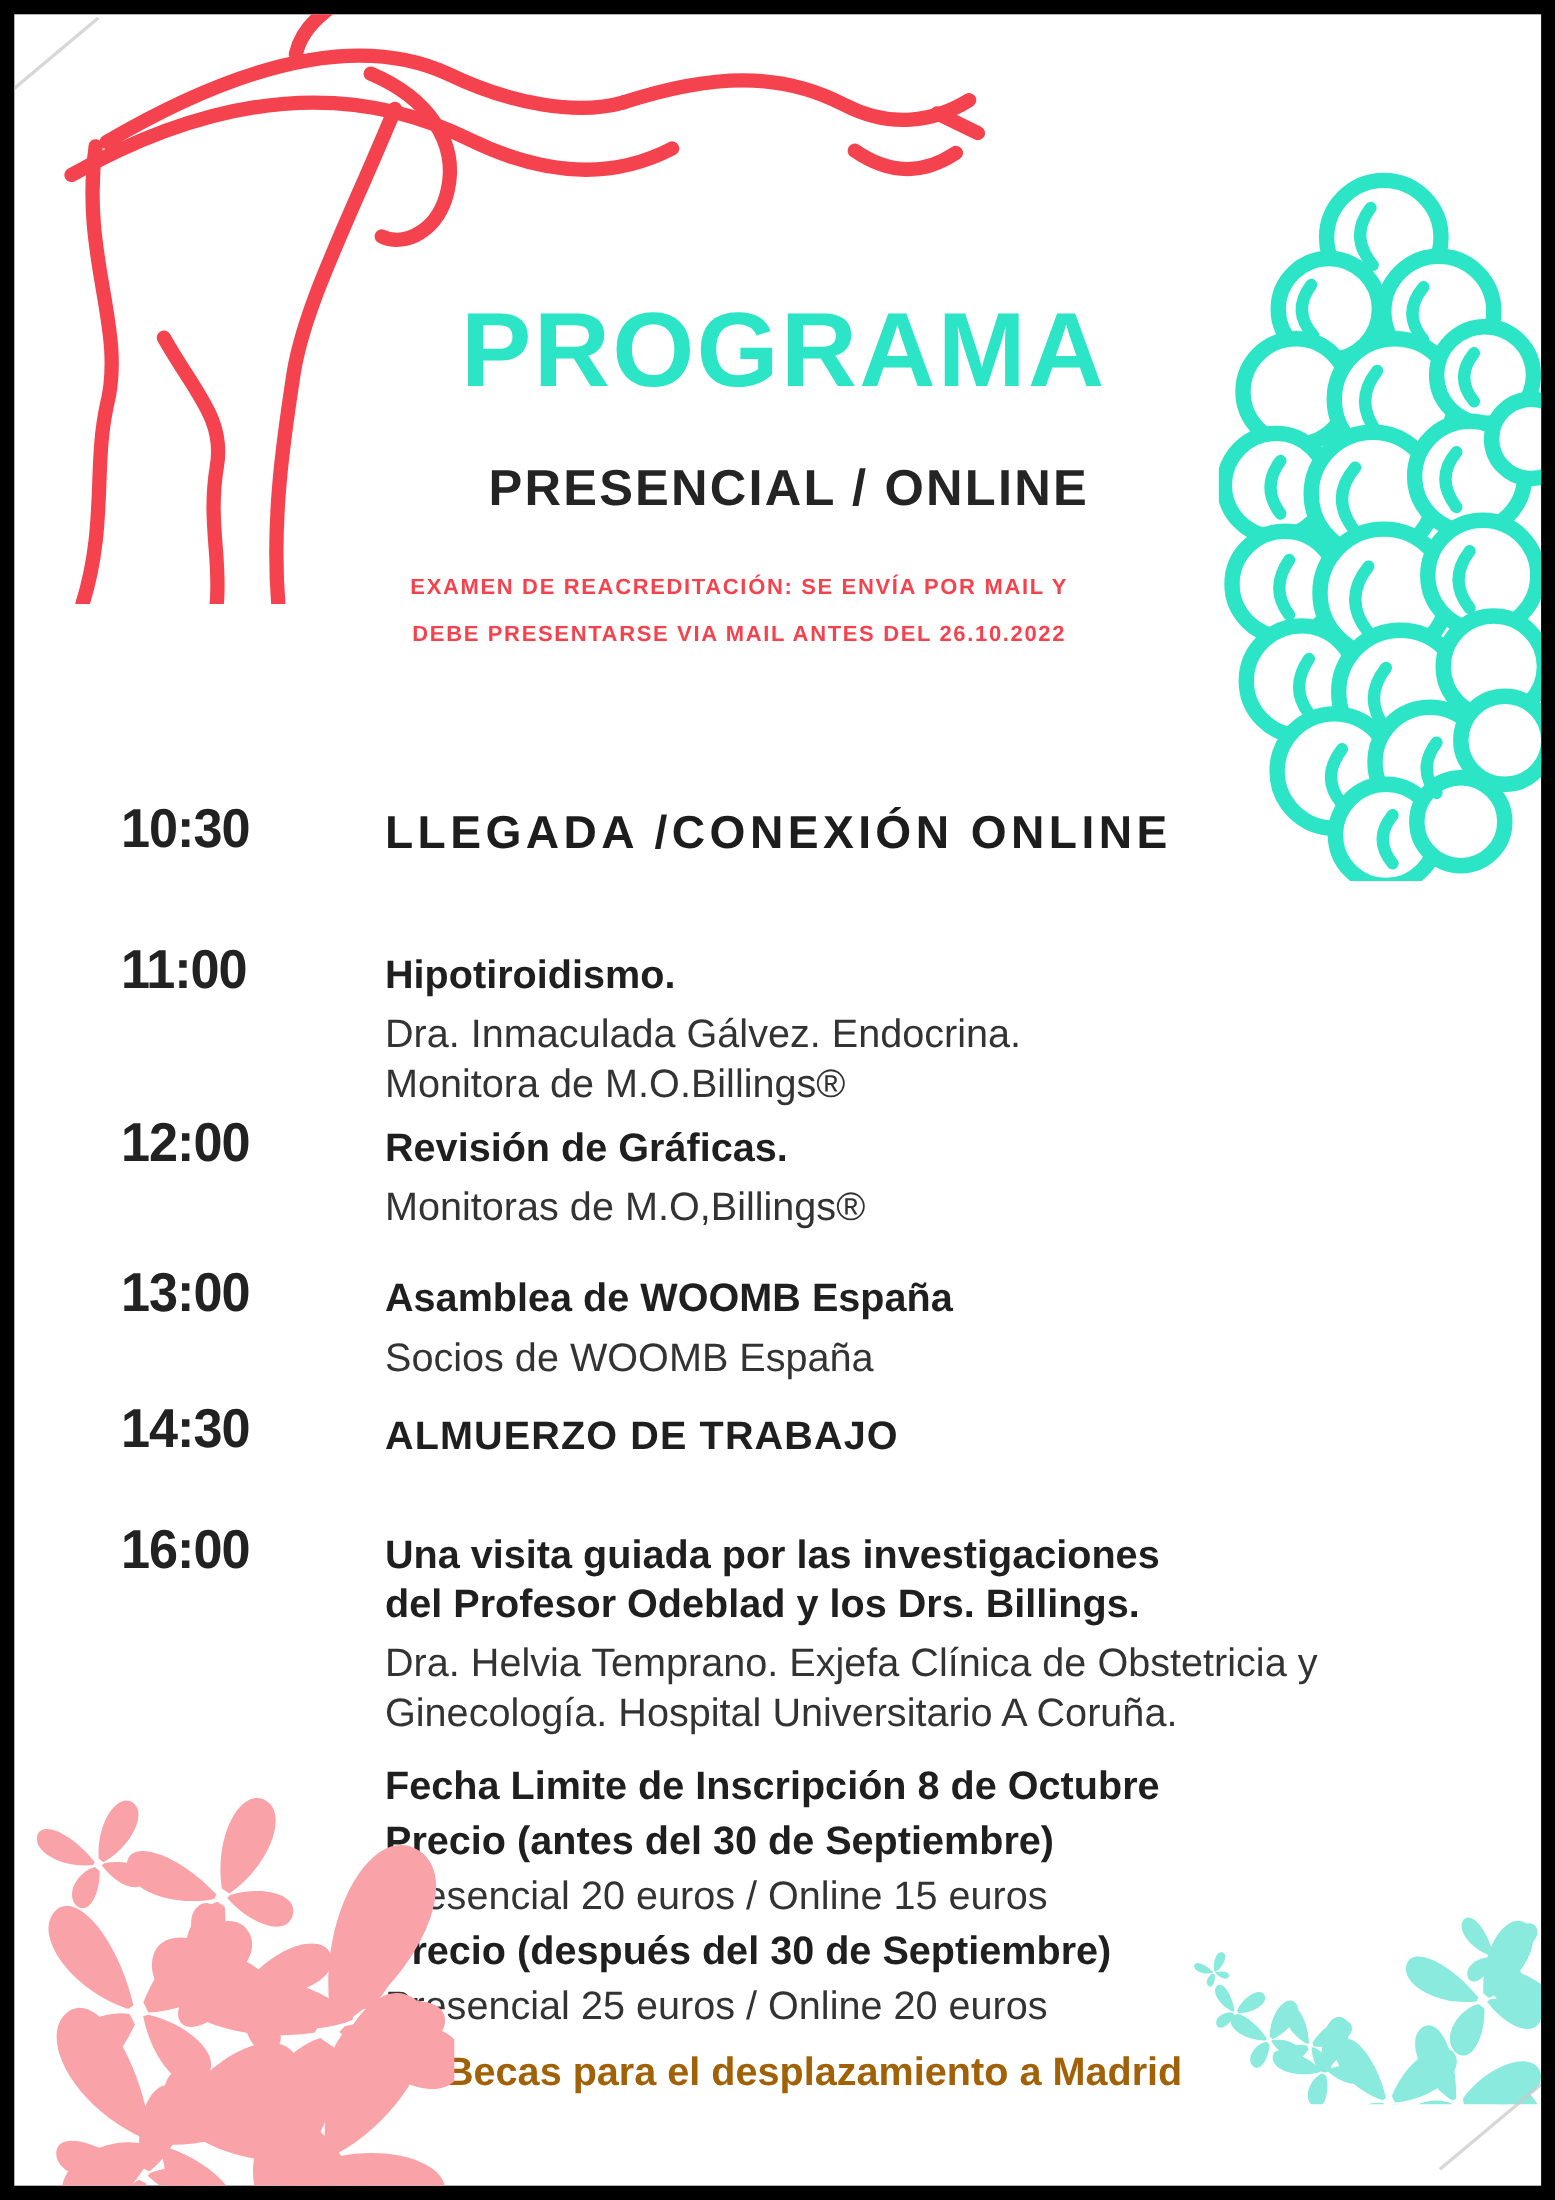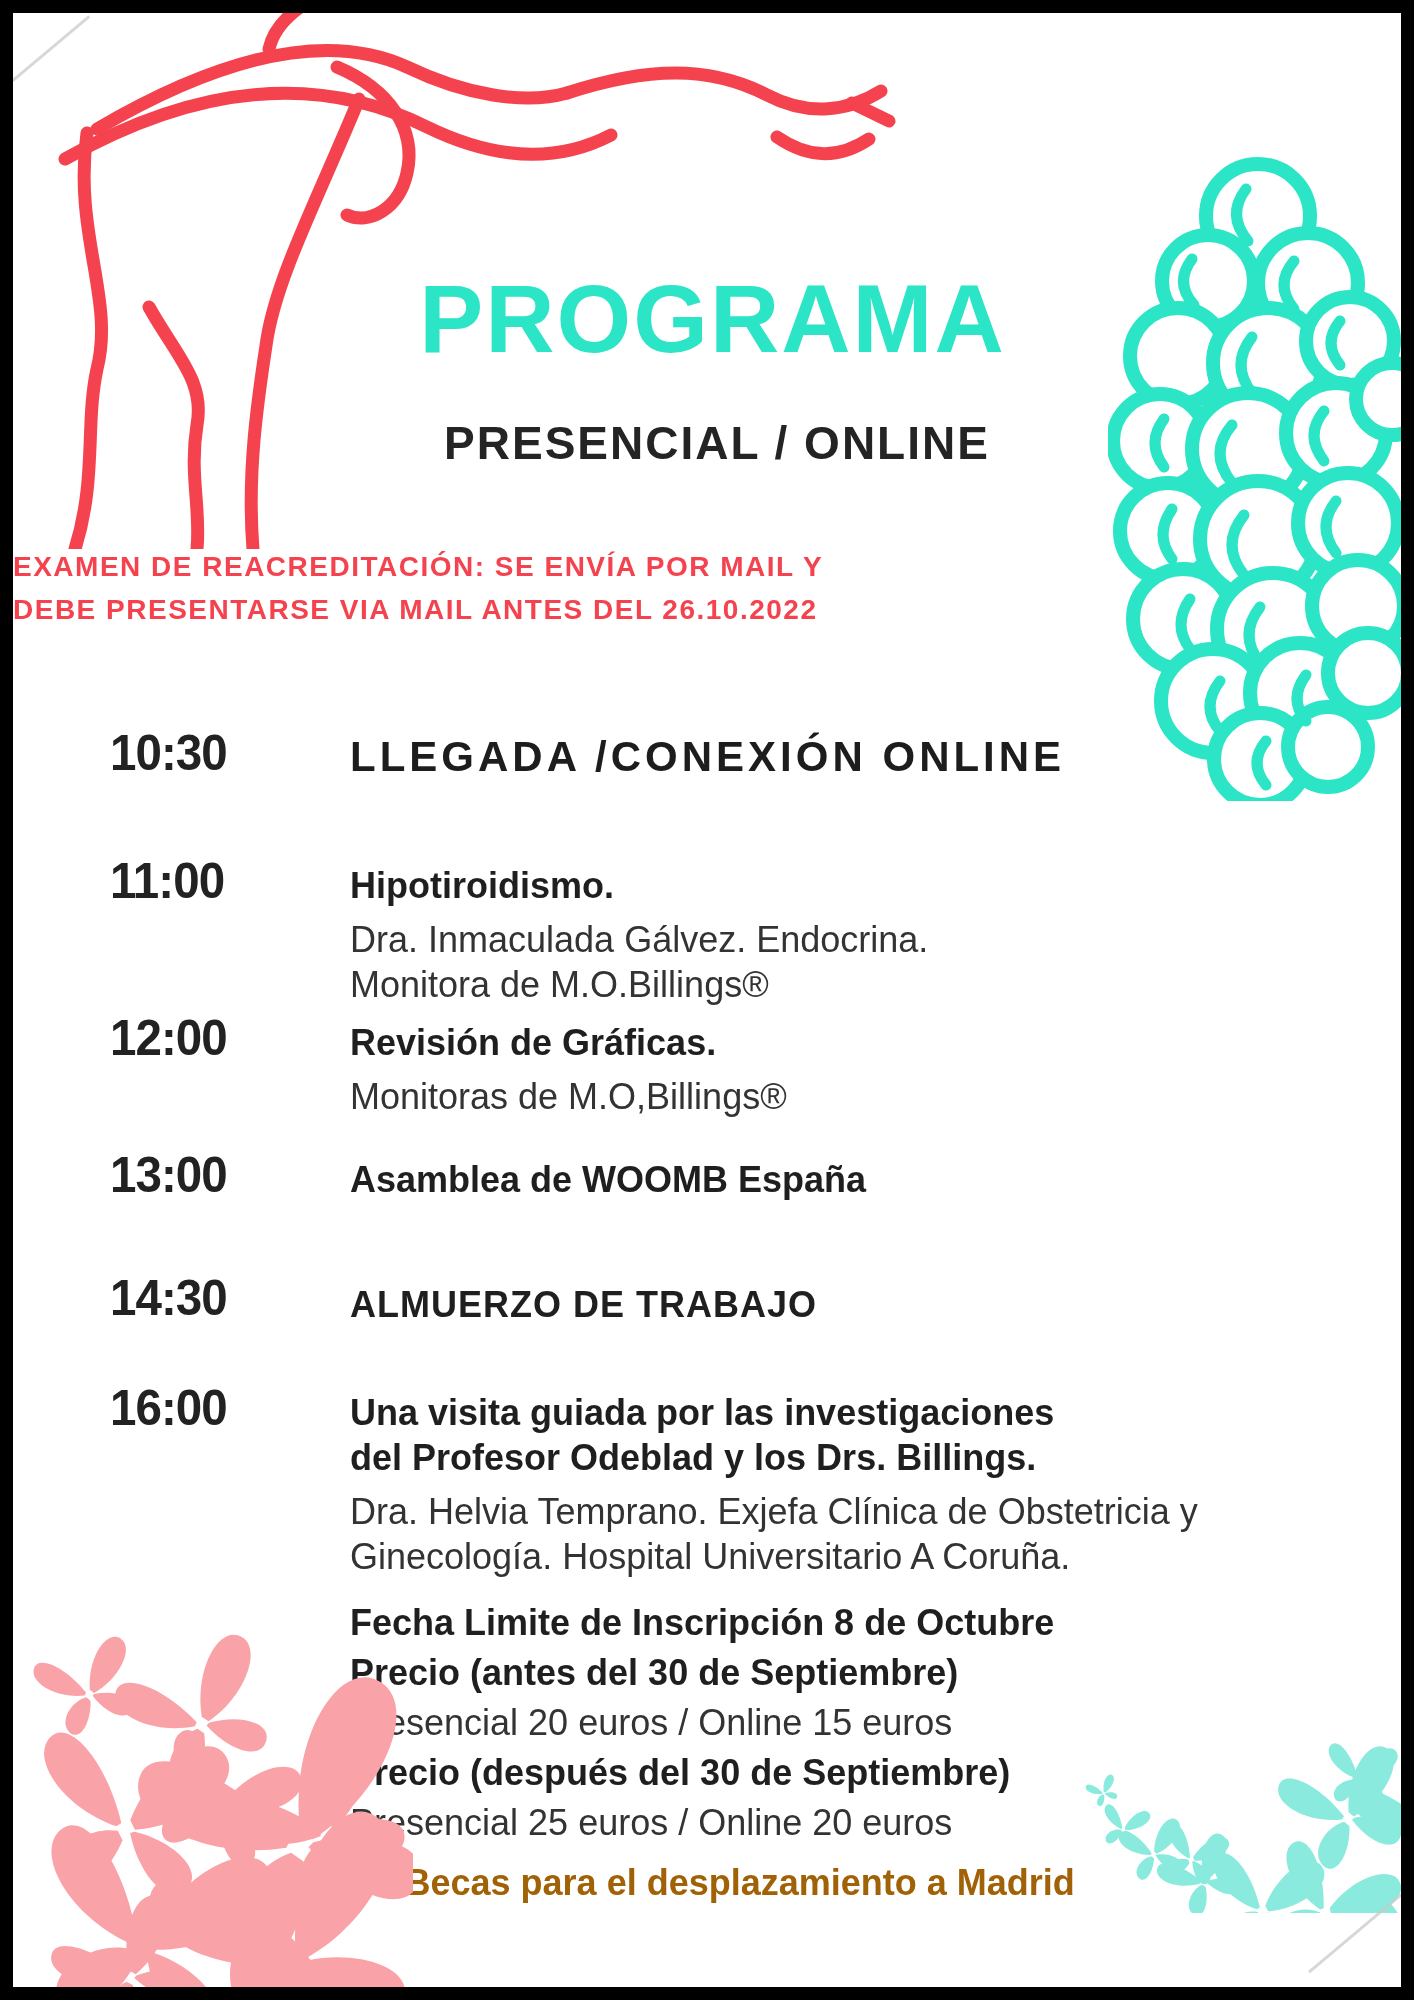--- a/index.html
+++ b/index.html
@@ -18,22 +18,22 @@
     color:var(--c-teal);
     padding-left:31px;
   }
   .subtitle{
     position:absolute; left:0; right:20px; top:405px; text-align:center;
     font-size:46px; line-height:50px; font-weight:bold; letter-spacing:2px;
     color:#242424;
     padding-left:40px;
   }
   .notice{
-    position:absolute; left:0; right:70px; top:532px; 
-    font-size:28px; line-height:43px; font-weight:bold; letter-spacing:1.5px;
+    position:absolute; left:0; right:70px; top:500px; text-align:center;
+    font-size:20px; line-height:43px; font-weight:bold; letter-spacing:1.5px;
     color:var(--c-red);
   }
   
   .row{position:absolute; left:0; right:0;}
   .time{
     position:absolute; left:97px; top:-8px;
     font-size:50px; line-height:52px; font-weight:bold; letter-spacing:-1px;
     color:#222222; transform:scaleX(.95); transform-origin:left top;
   }
   .body{position:absolute; left:337px; top:0; width:960px;}
@@ -161,20 +161,21 @@
       <div class="body">
         <div class="sess-title">Revisión de Gráficas.</div>
         <div class="sess-line">Monitoras de M.O,Billings®</div>
       </div>
     </div>
 
     <div class="row" style="top:1144px">
       <div class="time">13:00</div>
       <div class="body">
         <div class="sess-title">Asamblea de WOOMB España</div>
+        <div class="sess-line">Socios de WOOMB España</div>
       </div>
     </div>
 
     <div class="row" style="top:1267px">
       <div class="time">14:30</div>
       <div class="body" style="top:2px">
         <div class="sess-title caps">ALMUERZO DE TRABAJO</div>
       </div>
     </div>
 

